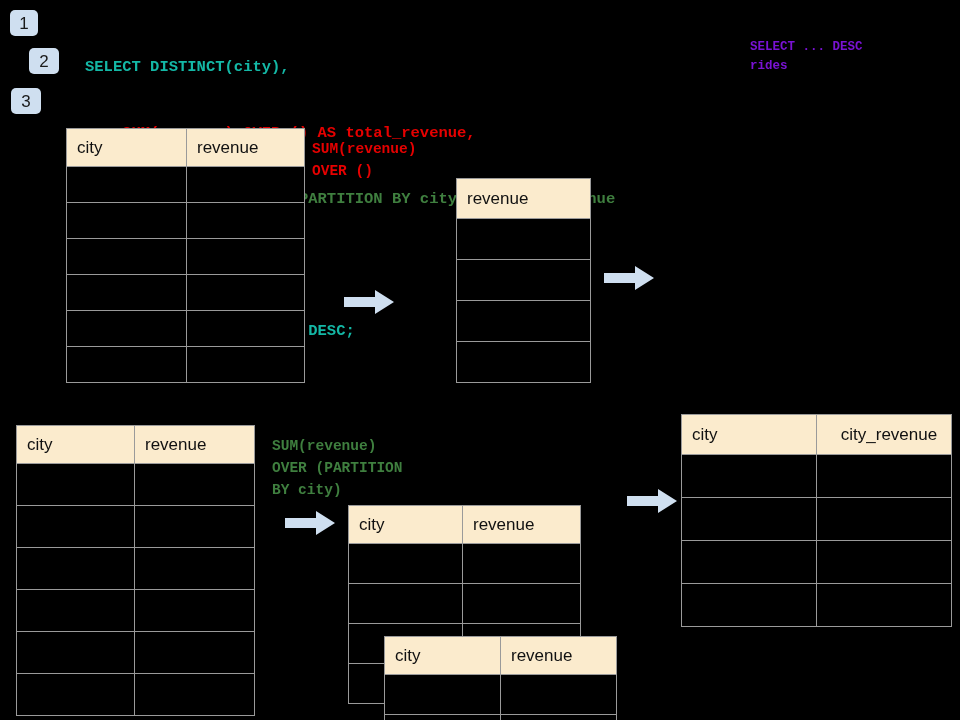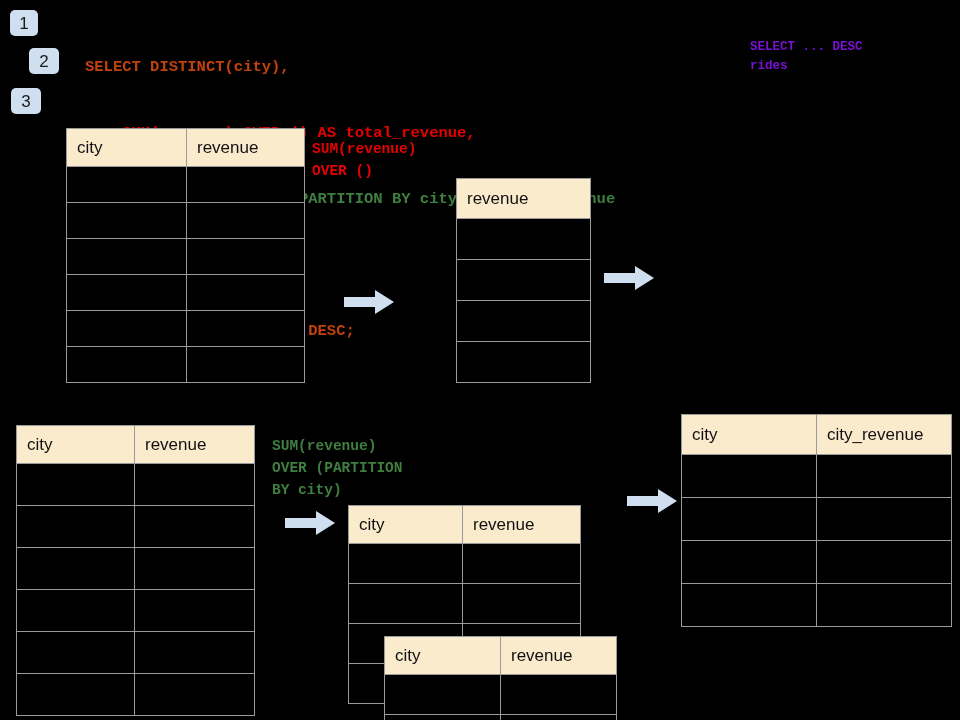--- a/index.html
+++ b/index.html
@@ -38,21 +38,21 @@
   .sql-block {
     position: absolute;
     font-family: "Liberation Mono", monospace;
     font-size: 15.5px;
     line-height: 22px;
     white-space: pre;
     font-weight: bold;
     letter-spacing: 0px;
   }
   .sql-line { white-space: pre; }
-  .c-purple { color: #c2410c; }
+  .c-purple { color: #14b8a6; }
   .c-red    { color: #e60000; }
   .c-green  { color: #3f7f3f; }
 
   
   .annot {
     position: absolute;
     font-family: "Liberation Mono", monospace;
     font-size: 14.5px;
     line-height: 22px;
     font-weight: bold;
@@ -285,21 +285,21 @@
         </tbody>
       </table>
       <table class="tbl" style="left: 681px; top: 414px; width: 270px;">
         <colgroup>
           <col style="width: 135px;">
           <col style="width: 135px;">
         </colgroup>
         <thead>
           <tr>
             <th style="height: 40px;">city</th>
-            <th style="height: 40px;">city_revenue</th>
+            <th style="height: 40px; text-align: center;">city_revenue</th>
           </tr>
         </thead>
         <tbody>
           <tr>
             <td style="height: 43px;"></td>
             <td style="height: 43px;"></td>
           </tr>
           <tr>
             <td style="height: 43px;"></td>
             <td style="height: 43px;"></td>

